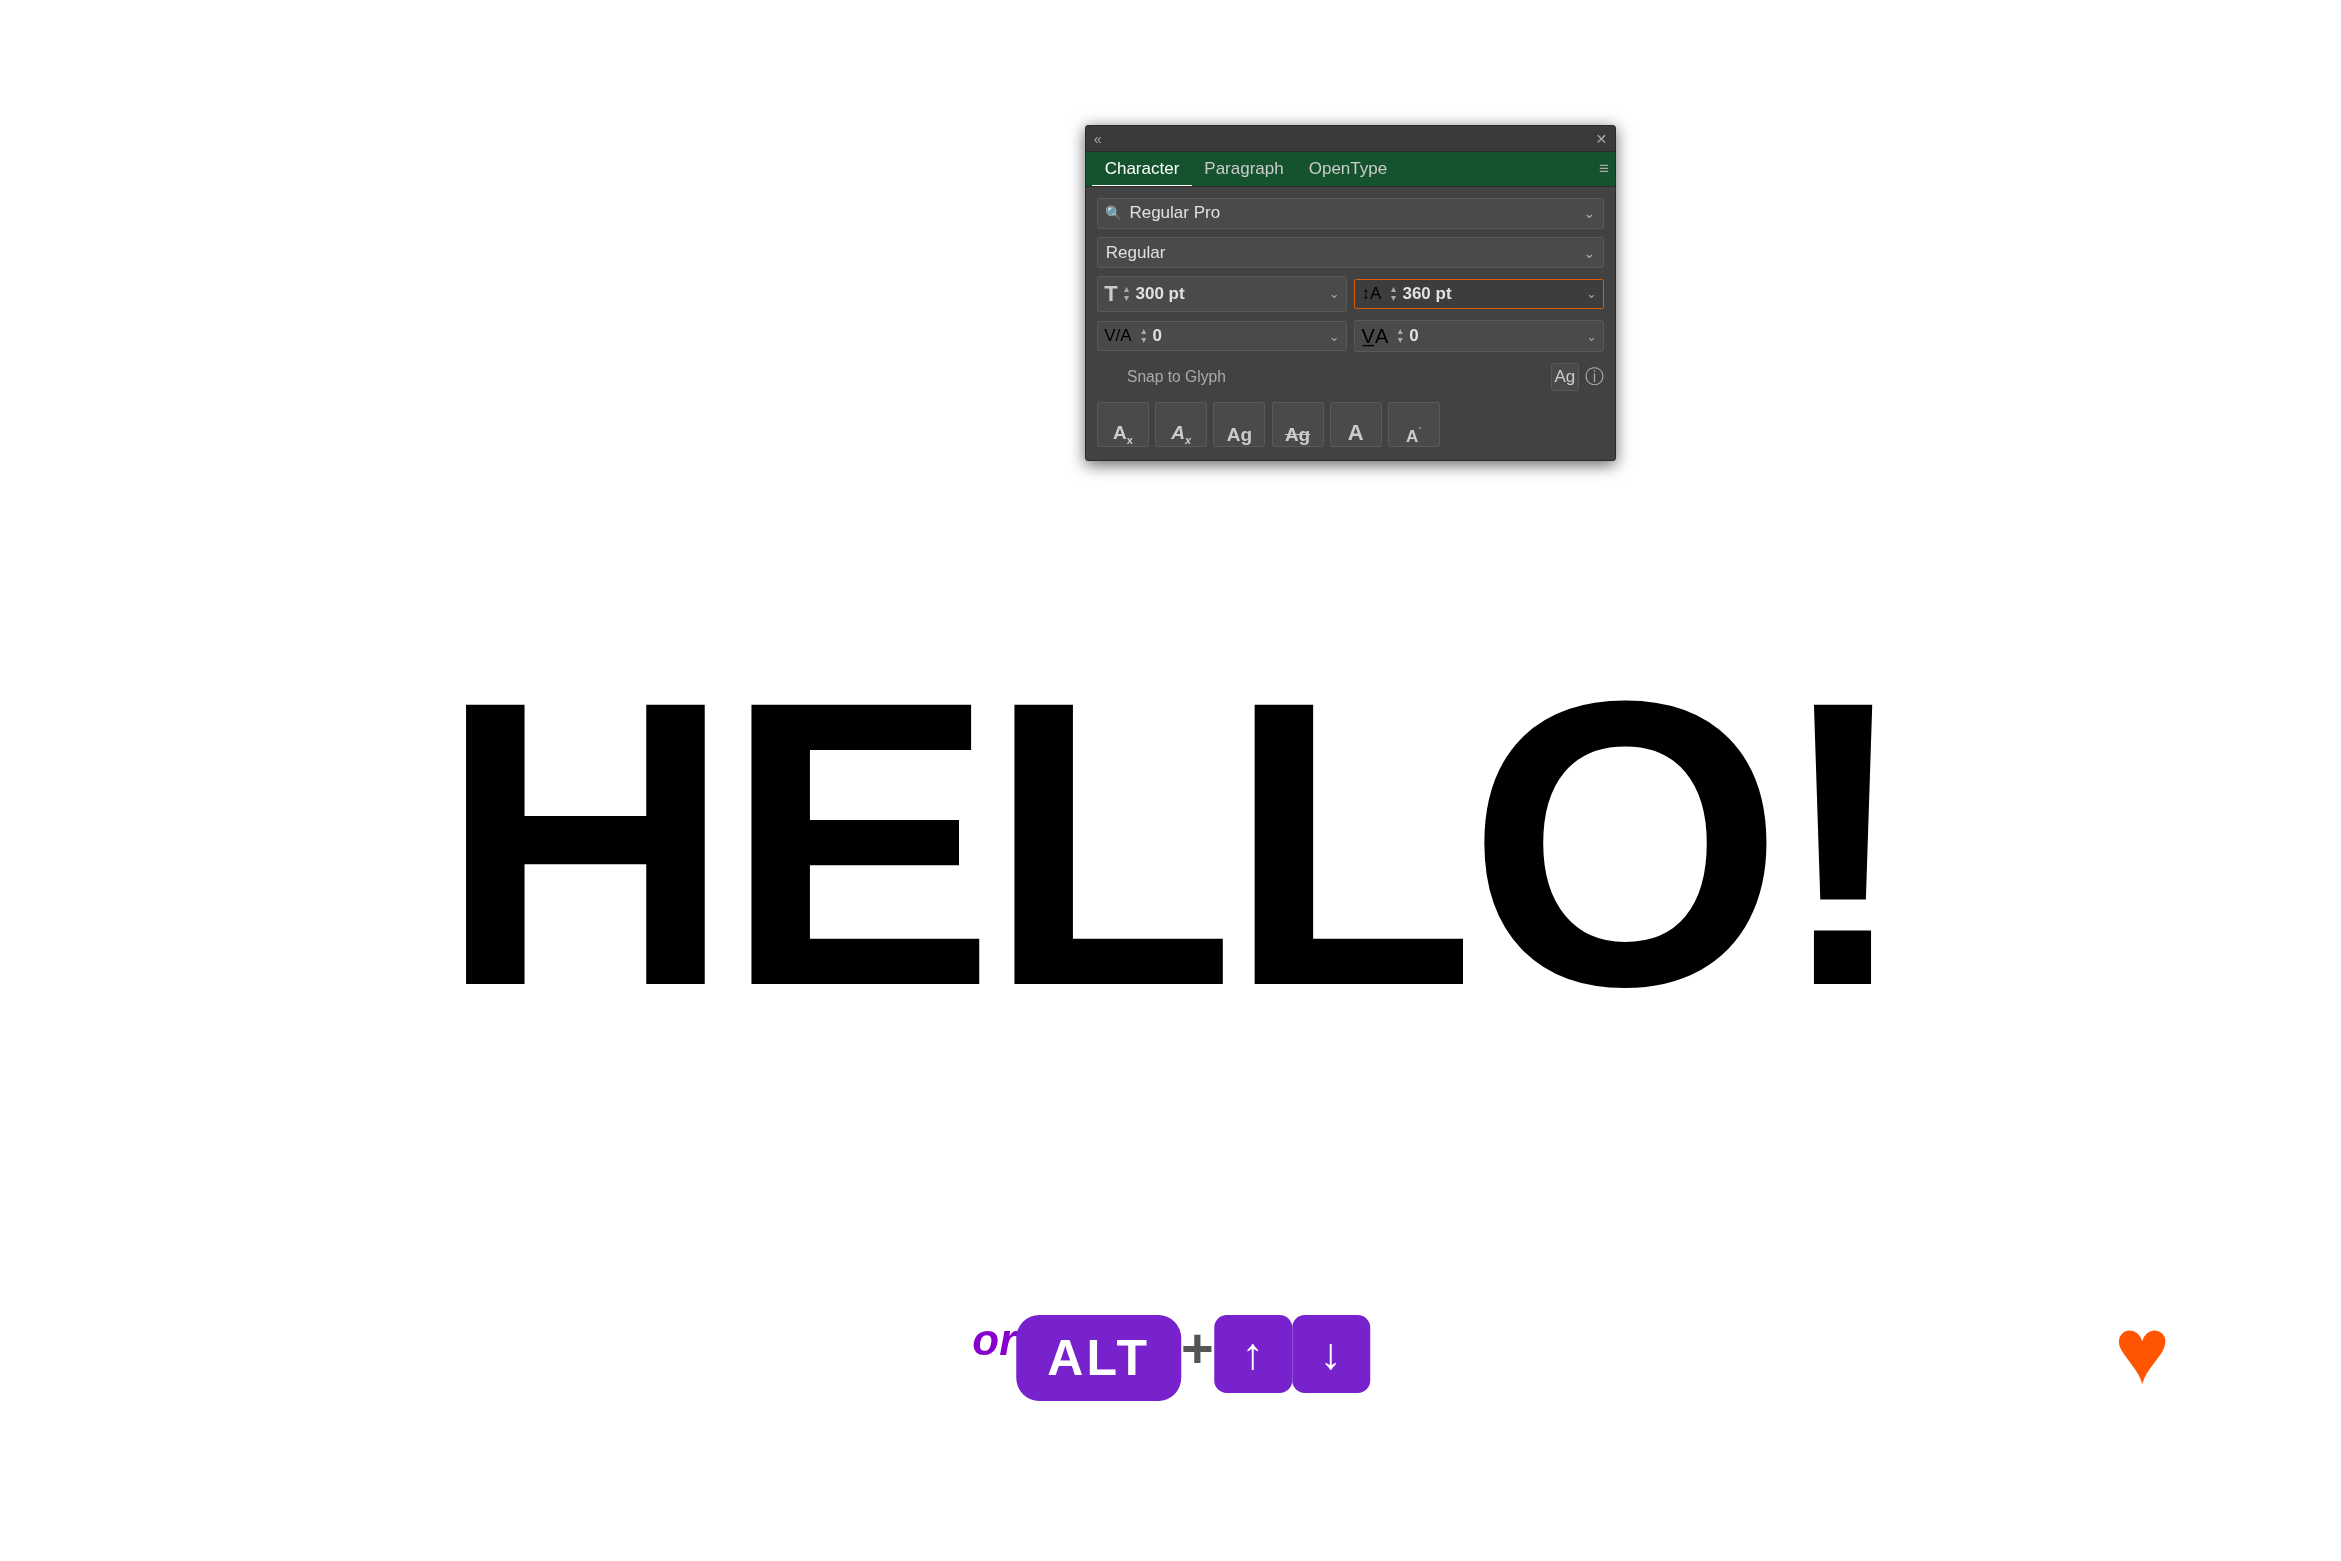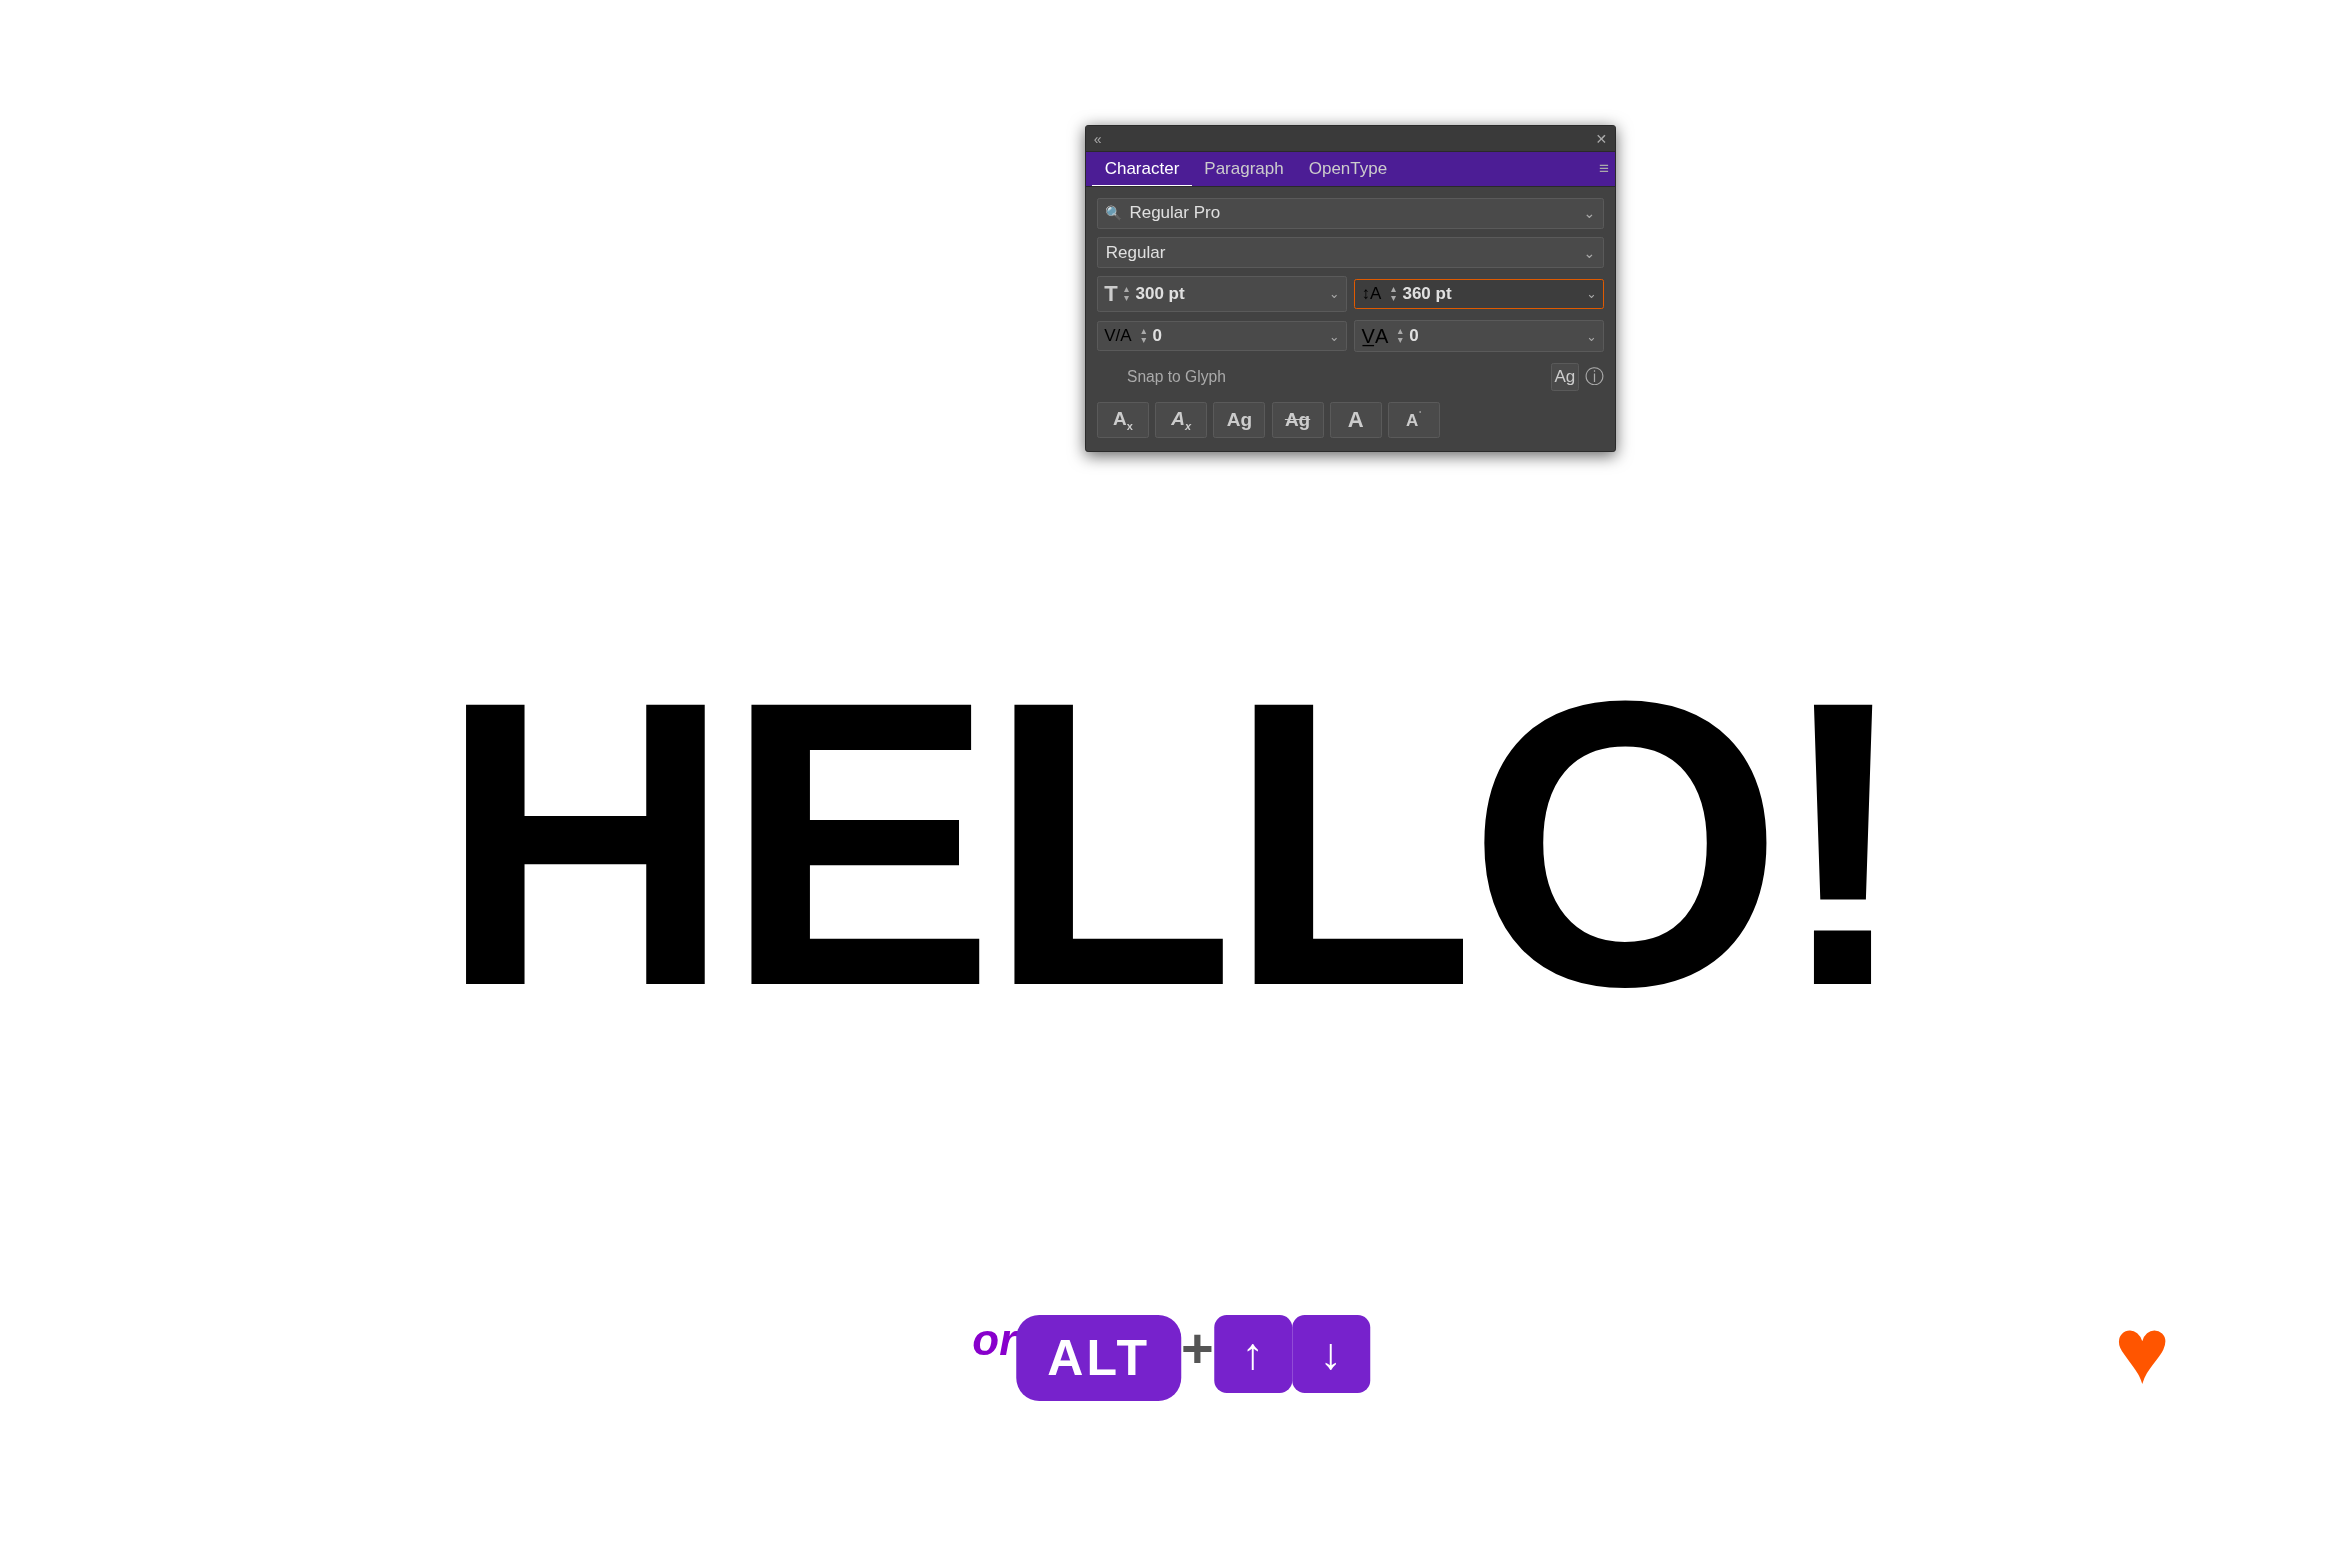--- a/index.html
+++ b/index.html
@@ -51,21 +51,21 @@
       font-size: 14px;
       cursor: pointer;
       line-height: 1;
     }
 
     .panel-tabs {
       display: flex;
       align-items: center;
       padding: 0 6.2px;
       border-bottom: 0.8px solid #2a2a2a;
-      background: #4c1d95;
+      background: #14532d;
     }
 
     .panel-tab {
       padding: 6.2px 12.5px;
       font-size: 17px;
       color: #ccc;
       cursor: pointer;
       border-bottom: 1.6px solid transparent;
     }
 
@@ -207,23 +207,23 @@
       display: flex;
       gap: 6.2px;
       align-items: center;
     }
 
     .glyph-btn {
       background: #4a4a4a;
       border: 0.8px solid #5a5a5a;
       border-radius: 2.3px;
       width: 52px;
-      height: 36px;
-      display: flex;
-      align-items: center;
+      height: 45px;
+      display: flex;
+      align-items: flex-end;
       justify-content: center;
       cursor: pointer;
       color: #ccc;
       font-size: 19px;
       font-weight: bold;
     }
 
     
     .hello-text {
       position: absolute;

